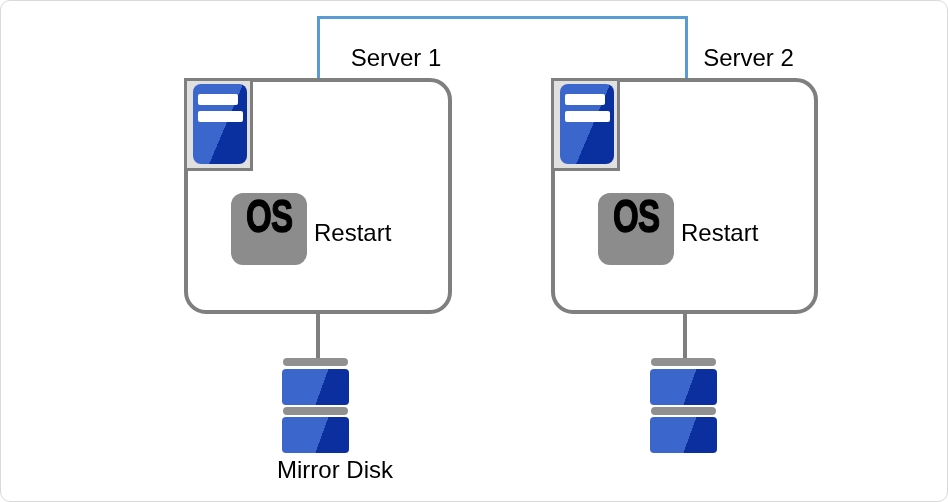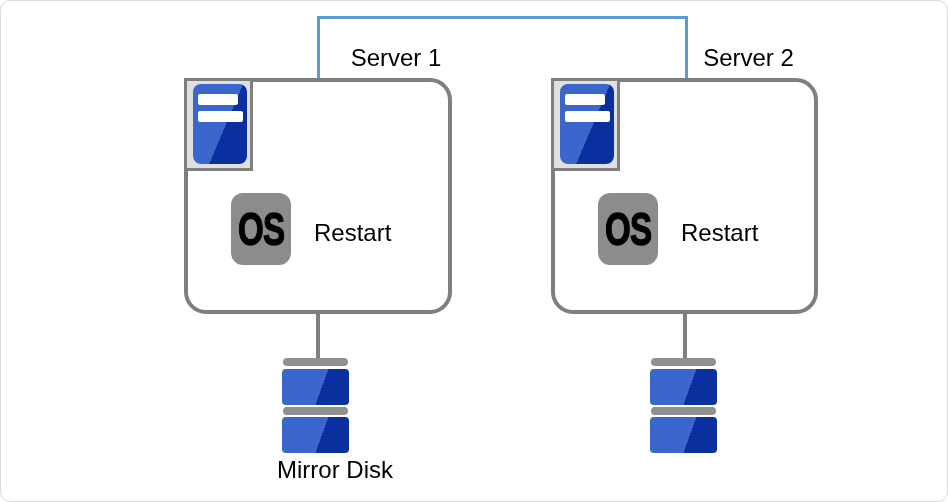--- a/index.html
+++ b/index.html
@@ -74,25 +74,24 @@
     background: #ffffff;
     border-radius: 2px;
   }
   .tower-slot.slot1 { top: 10px; width: 40px; }
   .tower-slot.slot2 { top: 27px; width: 45px; }
 
   
   .os-badge {
     position: absolute;
     left: 43px; top: 111px;
-    width: 60px; height: 72px;
+    width: 76px; height: 72px;
     background: #8c8c8c;
     border-radius: 12px;
     display: flex;
-    align-items: center;
     justify-content: center;
   }
   .os-text {
     font-size: 46px;
     font-weight: bold;
     letter-spacing: -1px;
     transform: scaleX(0.72);
     -webkit-text-stroke: 1.3px #000000;
     color: #000000;
     line-height: 1;

